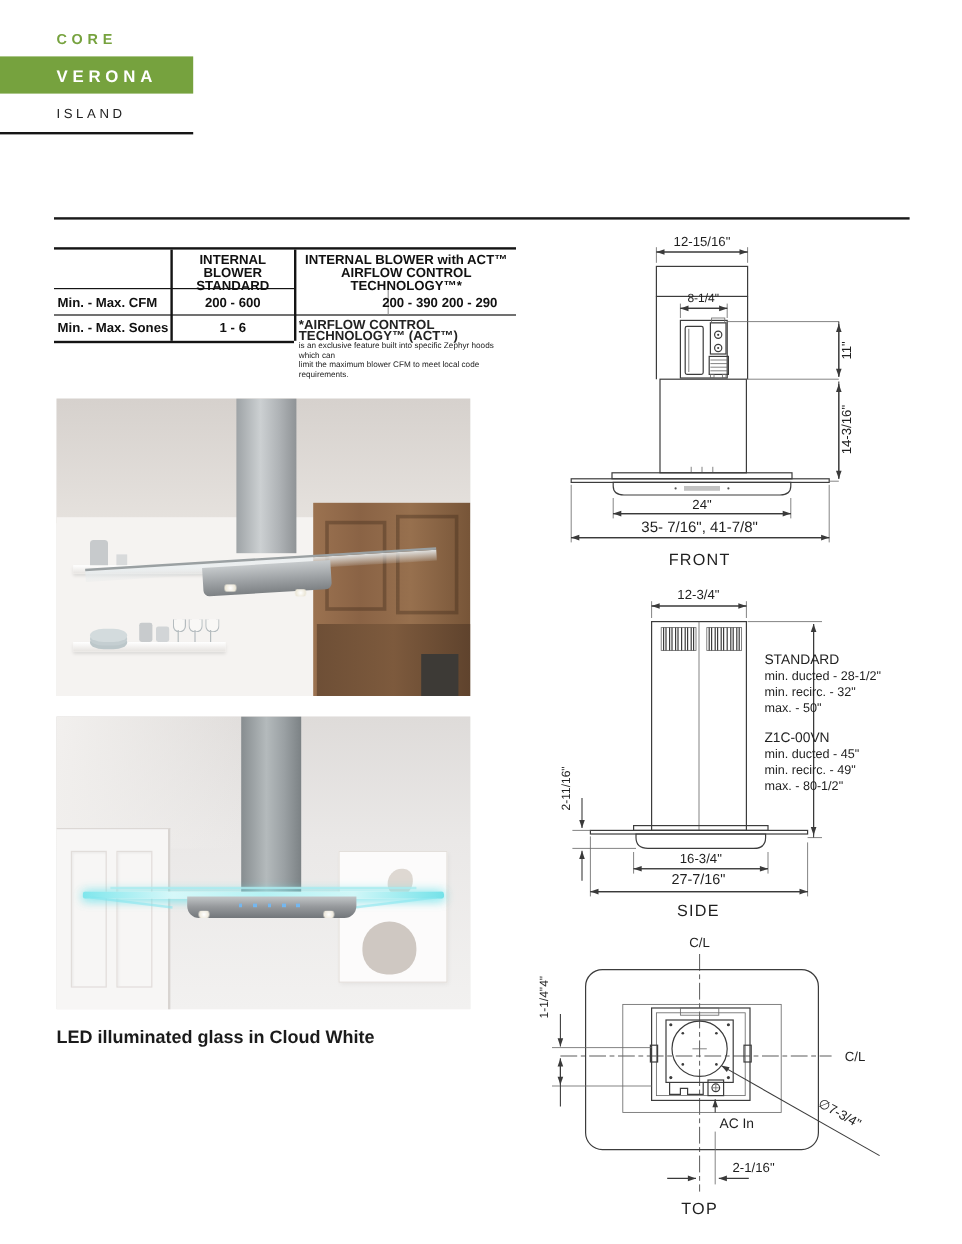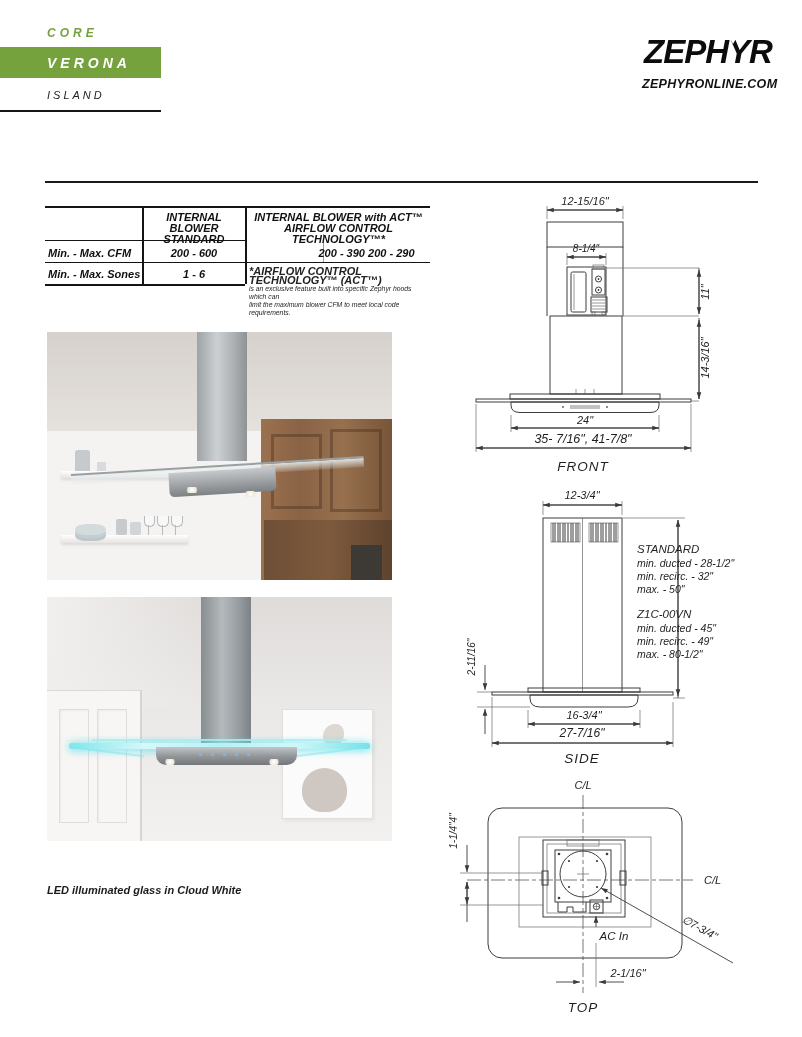--- a/index.html
+++ b/index.html
@@ -1,17 +1,17 @@
 <!DOCTYPE html>
 <html><head>
 <meta charset="utf-8">
 <style>
   html,body{margin:0;padding:0;background:#fff;}
   .page{position:relative;width:802px;height:1037px;background:#ffffff;
-        font-family:"Liberation Sans",sans-serif;overflow:hidden;color:#111;font-style:italic;}
+        font-family:"Liberation Sans",sans-serif;overflow:hidden;color:#111;}
   .abs{position:absolute;}
 
   
   .series{left:47px;top:26px;font-size:12px;font-weight:700;letter-spacing:4px;color:#76a23e;}
   .banner{left:0;top:47px;width:161px;height:31px;background:#76a23e;}
   .banner-label{position:absolute;left:47px;top:8px;font-size:14px;font-weight:700;letter-spacing:4px;color:#fff;}
   .ptype{left:47px;top:89px;font-size:11px;font-weight:500;letter-spacing:3px;color:#222;}
   .rule-sm{left:0;top:110px;width:161px;height:2px;background:#161616;}
   .brand{left:642px;top:34px;width:132px;text-align:center;}
   .brand-logo{font-size:33px;font-weight:800;letter-spacing:-1px;color:#0c0c0c;line-height:36px;position:relative;}
@@ -32,21 +32,21 @@
   .fnote{position:absolute;color:#222;}
   .fnote .ft{font-size:11px;font-weight:700;line-height:9px;}
   .fnote .fl{font-size:6.8px;line-height:8px;}
   .actdiv{position:absolute;left:278px;top:28px;width:1px;height:28px;background:#9a9a9a;}
 
   
   .photo{overflow:hidden;background:#eceae8;}
   .p1{left:47px;top:332px;width:345px;height:248px;}
   .p2{left:47px;top:597px;width:345px;height:244px;}
   .pe{position:absolute;}
-  .caption{left:47px;top:884px;font-size:11px;font-weight:700;color:#1b1b1b;}
+  .caption{left:47px;top:856px;font-size:15px;font-weight:700;color:#1b1b1b;}
 
   
   svg text{font-family:"Liberation Sans",sans-serif;fill:#1f1f1f;}
   .dtx{font-size:11px;text-anchor:middle;}
   .dtx-s{font-size:10px;text-anchor:middle;}
   .vlabel{font-size:13.5px;letter-spacing:1px;text-anchor:middle;font-weight:500;}
   .spec-note{font-size:10.5px;}
   .ln{stroke:#3c3c3c;stroke-width:1;fill:none;}
   .lt{stroke:#6b6b6b;stroke-width:.7;fill:none;}
   .dim{stroke:#3a3a3a;stroke-width:.9;fill:none;}
@@ -57,27 +57,20 @@
 
 <div class="page">
 
   <div class="abs series">CORE</div>
   <div class="abs banner">
     <div class="banner-label">VERONA</div>
   </div>
   <div class="abs ptype">ISLAND</div>
   <div class="abs rule-sm"></div>
 
-  <div class="abs brand">
-    <div class="brand-logo">
-      <span>ZEPHYR</span>
-      <span class="brand-notch"></span>
-    </div>
-    <div class="brand-site">ZEPHYRONLINE.COM</div>
-  </div>
 
   <div class="abs rule-lg"></div>
 
   <div class="abs spec">
     <div class="tline" style="left:0;top:0;width:385px;height:1.5px;"></div>
     <div class="tline" style="left:0;top:34px;width:200px;height:1px;"></div>
     <div class="tline" style="left:0;top:56px;width:385px;height:1px;"></div>
     <div class="tline" style="left:0;top:78px;width:200px;height:1.5px;"></div>
     <div class="tline" style="left:97px;top:2px;width:1.5px;height:76px;"></div>
     <div class="tline" style="left:200px;top:2px;width:1.5px;height:76px;"></div>

